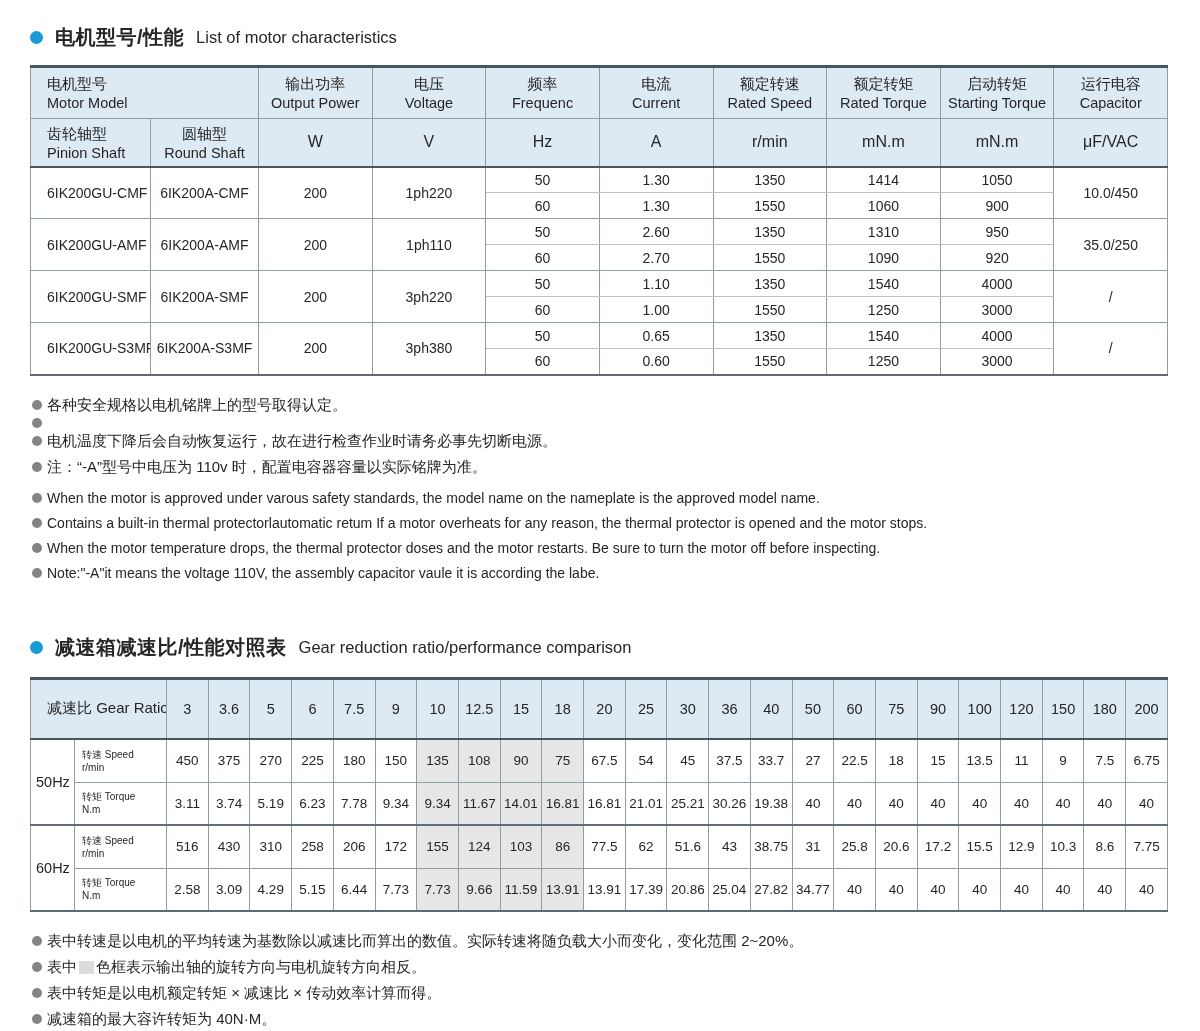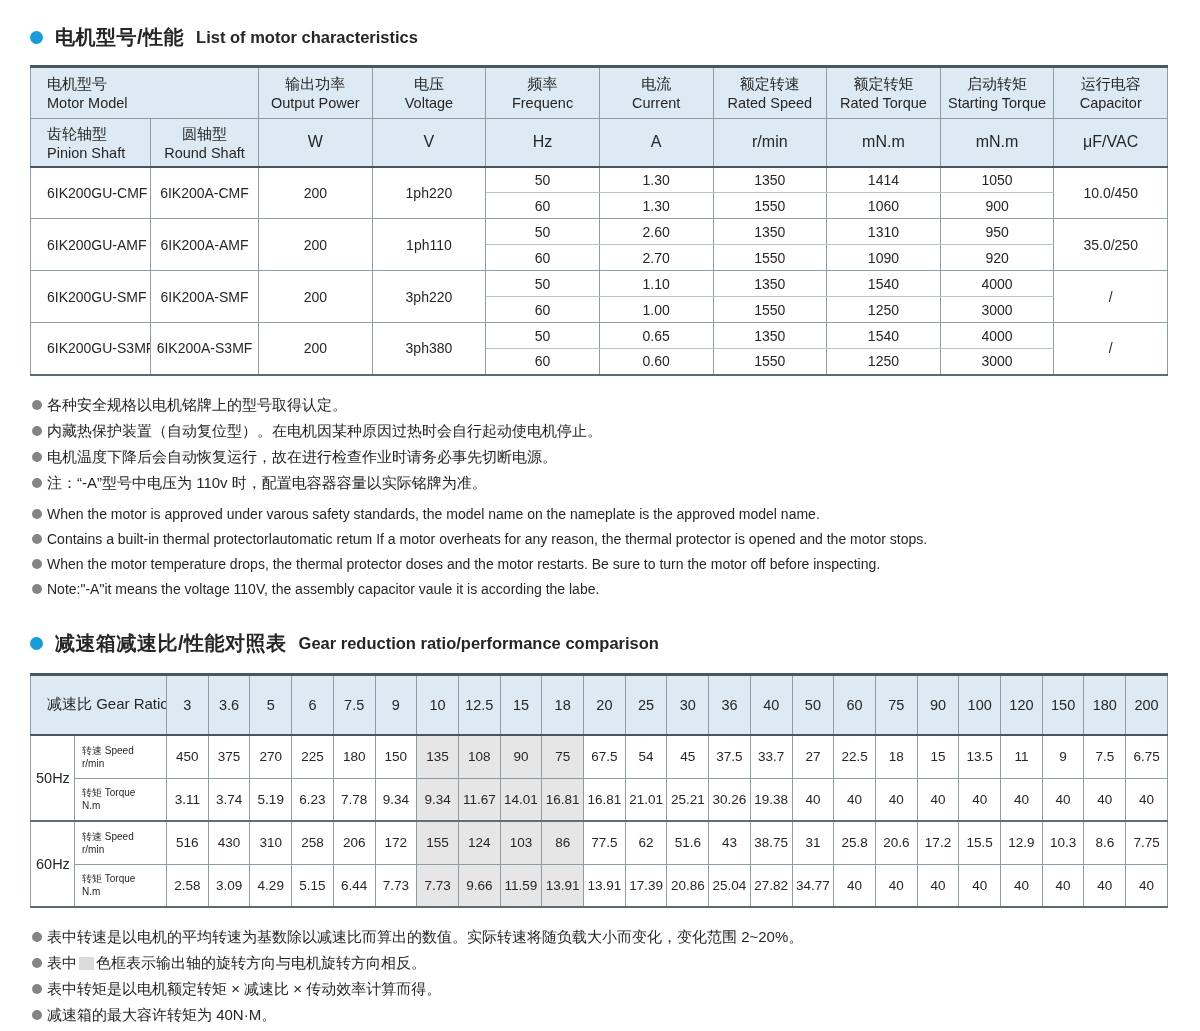--- a/index.html
+++ b/index.html
@@ -9,21 +9,21 @@
   *{box-sizing:border-box;margin:0;padding:0;}
   html,body{background:#ffffff;}
   body{
     width:1200px;height:1031px;overflow:hidden;position:relative;
     font-family:"Liberation Sans","DejaVu Sans",sans-serif;color:#262626;
   }
   .page{padding:16px 32px 0 30px;}
   .section-title{display:flex;align-items:center;gap:12px;margin:8px 0 14px 0;}
   .dot{width:13px;height:13px;border-radius:50%;background:var(--accent);flex:0 0 auto;}
   .title-zh{font-size:20px;font-weight:bold;letter-spacing:0.5px;}
-  .title-en{font-size:16.5px;font-weight:bold;}
+  .title-en{font-size:16.5px;font-weight:normal;}
   table{border-collapse:collapse;width:1138px;table-layout:fixed;
         border-top:3px solid var(--bdark);border-bottom:2px solid #5c6b74;}
   th,td{border:1px solid var(--bgray);text-align:center;vertical-align:middle;
         font-weight:normal;overflow:hidden;white-space:nowrap;}
   thead th{background:var(--header-bg);}
   .h-zh{font-size:15px;line-height:1.4;}
   .h-en{font-size:14.5px;line-height:1.25;}
   th.left,td.left{text-align:left;padding-left:16px;}
   
   .motor-table thead tr:first-child th{height:52px;}
@@ -42,21 +42,21 @@
   
   .gear-table{margin-top:16px;}
   .gear-table thead th{height:61px;font-size:14.5px;}
   .gear-table thead th.corner{font-size:15px;}
   .gear-table thead th{border-bottom:2px solid var(--bdark);}
   .gear-table tbody td{height:43px;font-size:13.5px;}
   .gear-table tbody td.freq{font-size:14.5px;padding-left:5px;}
   .gear-table tbody td.glabel{font-size:10px;line-height:1.3;padding-left:7px;white-space:normal;}
   .gear-table tbody td.shaded{background:var(--shade);}
   .gear-table tbody tr.gstart td{border-top:2px solid #5f6e77;}
-  .sec2{margin-top:28px;}
+  .sec2{margin-top:48px;}
   .footer-notes{margin-top:18px;}
 </style>
 </head>
 <body>
 
 <div class="page">
 
   <div class="section-title">
     <span class="dot"></span>
     <span class="title-zh">电机型号/性能</span>
@@ -214,21 +214,20 @@
       </tbody>
   </table>
 
   <ul class="notes" id="notes-zh">
       <li>
         <span class="nbullet"></span>
         <span>各种安全规格以电机铭牌上的型号取得认定。</span>
       </li>
       <li>
         <span class="nbullet"></span>
-        <span>内藏热保护装置（自动复位型）。在电机因某种原因过热时会自行起动使电机停止。</span>
       </li>
       <li>
         <span class="nbullet"></span>
         <span>电机温度下降后会自动恢复运行，故在进行检查作业时请务必事先切断电源。</span>
       </li>
       <li>
         <span class="nbullet"></span>
         <span>注：“-A”型号中电压为 110v 时，配置电容器容量以实际铭牌为准。</span>
       </li>
     </ul>

